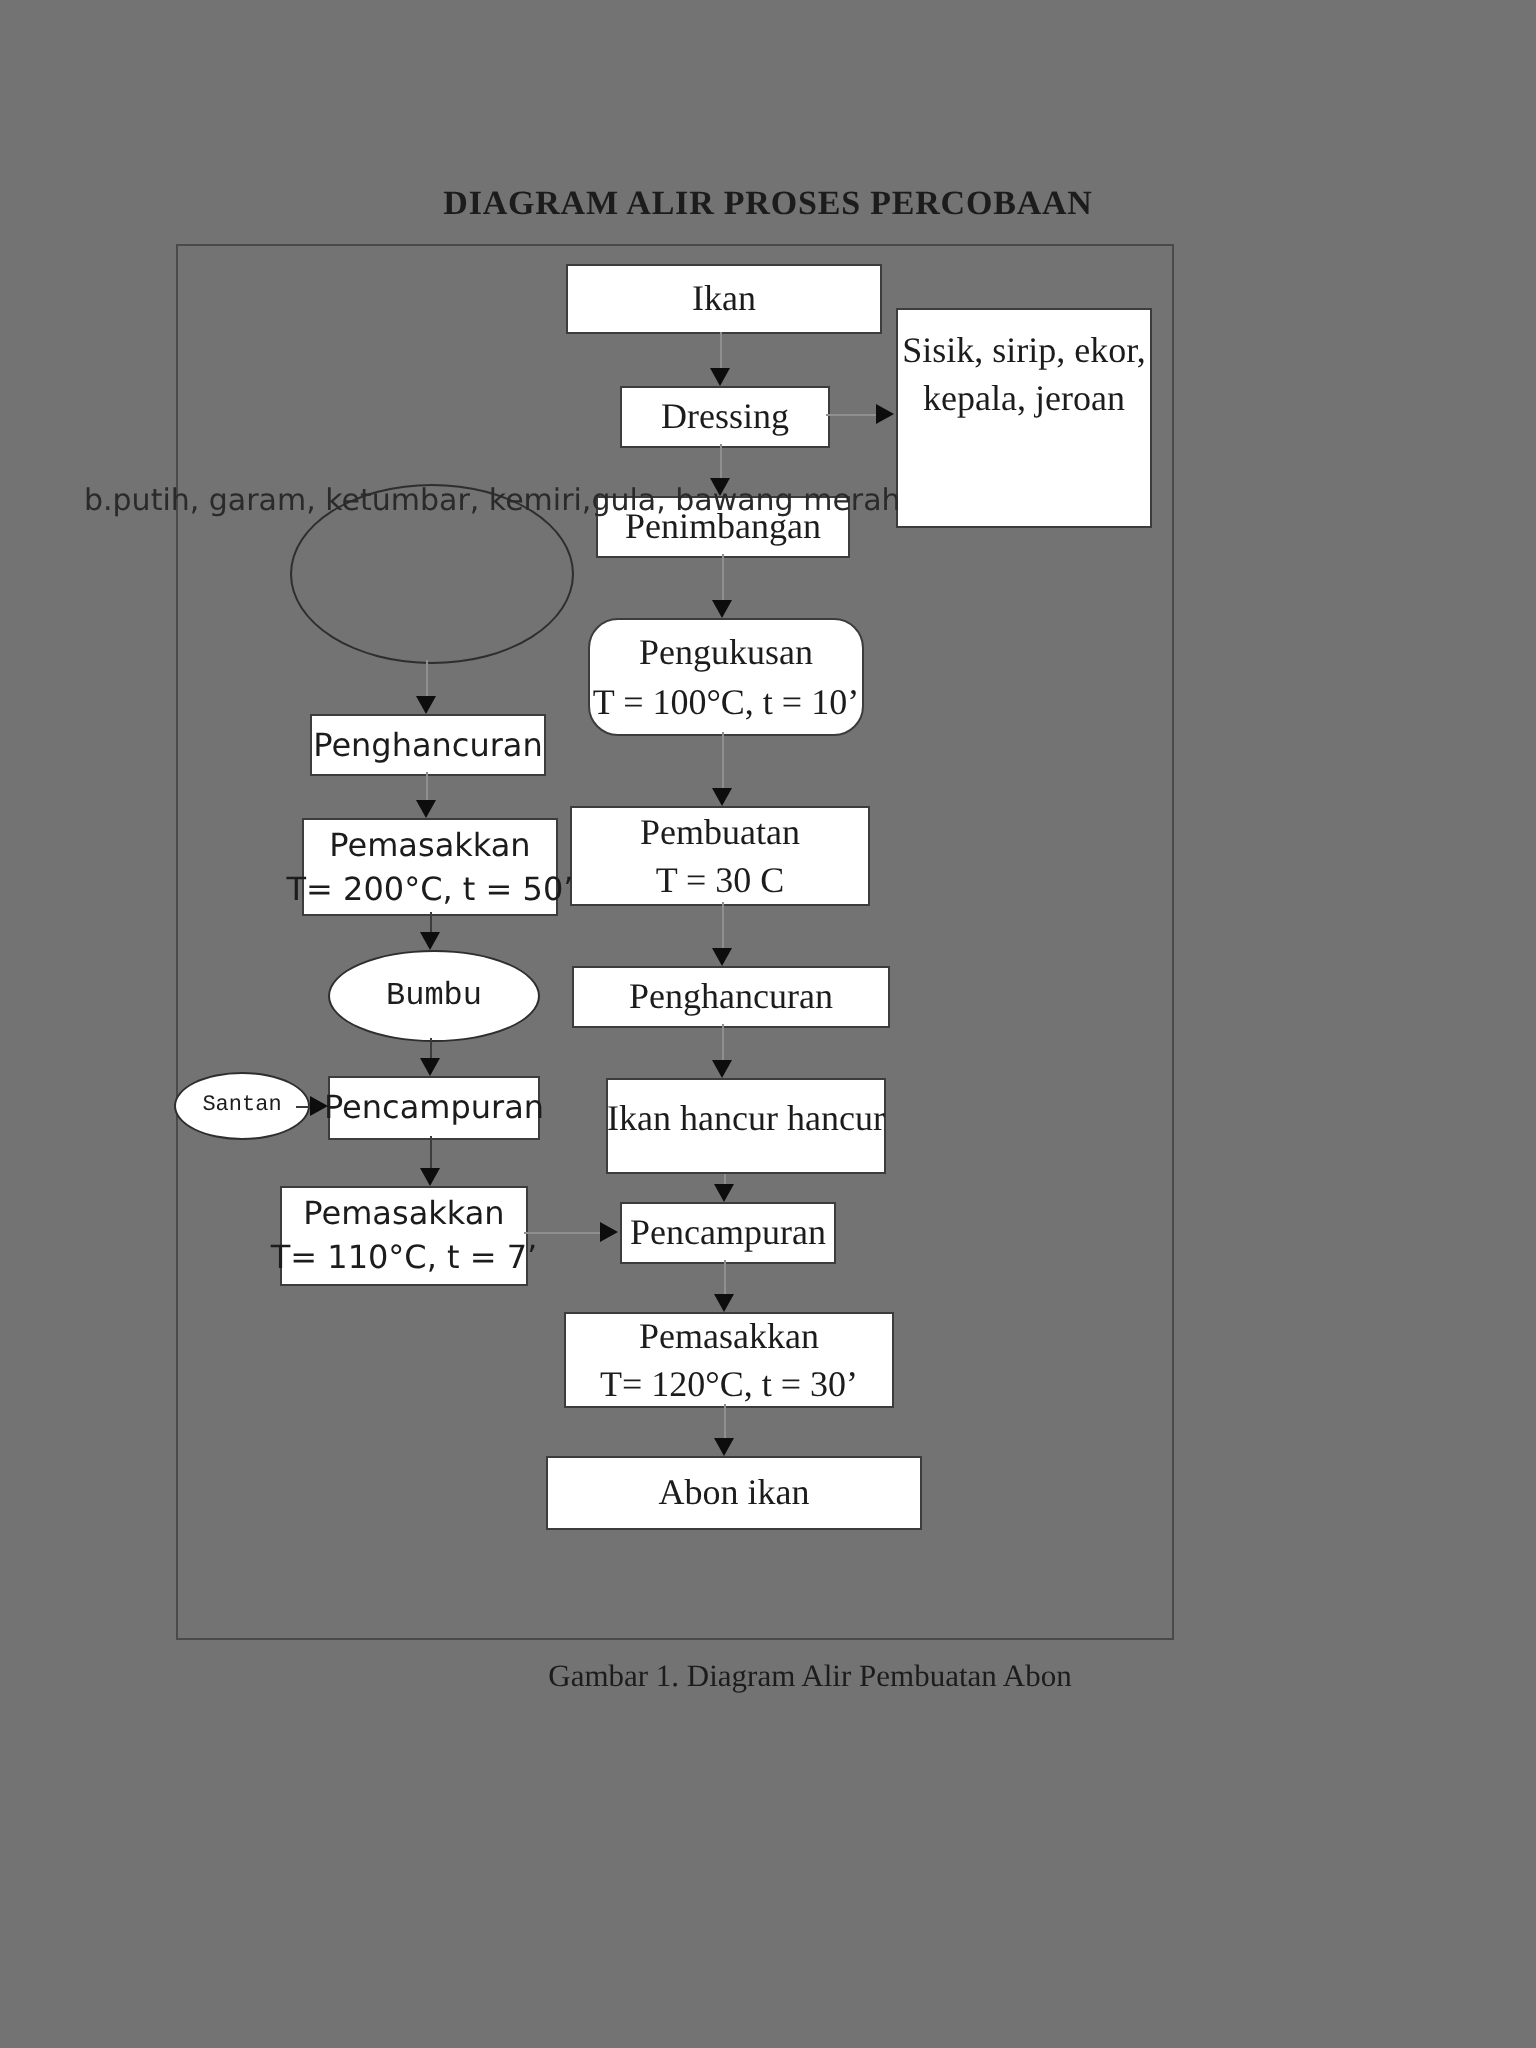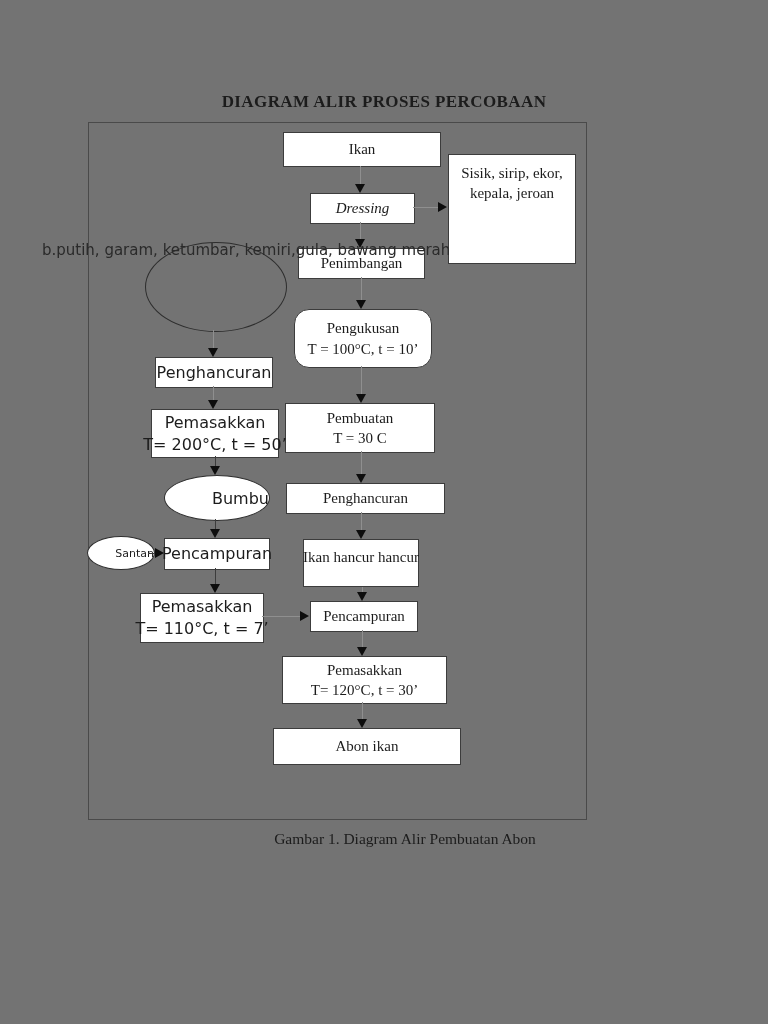--- a/index.html
+++ b/index.html
@@ -6,27 +6,27 @@
   .page{position:relative;width:768px;height:1024px;background:#737373;overflow:hidden;
         font-family:"Liberation Serif", serif;color:#1c1c1c;}
   .title{position:absolute;left:0;top:92px;width:768px;text-align:center;
          font-weight:bold;font-size:17px;letter-spacing:.4px;font-family:"Liberation Serif",serif;}
   .caption{position:absolute;left:0;top:830px;width:810px;text-align:center;
            font-size:15.5px;font-family:"Liberation Serif",serif;}
   .frame{position:absolute;left:88px;top:122px;width:497px;height:696px;
          border:1.6px solid #4a4a4a;background:transparent;}
   .box{position:absolute;border:1.5px solid #3c3c3c;background:#fff;z-index:2;
        display:flex;flex-direction:column;align-items:center;justify-content:center;
-       font-size:15px;line-height:1.35;text-align:center;}
+       font-size:18px;line-height:1.35;text-align:center;}
   .box .detail{white-space:nowrap;}
   .top-align{justify-content:flex-start;padding-top:6px;box-sizing:border-box;text-align:center;}
   .sans{font-family:"DejaVu Sans",sans-serif;font-size:16px;}
-  .italic{font-style:italic;}
+  .italic{}
   .ellipse{position:absolute;border:1.2px solid #2e2e2e;border-radius:50%;background:transparent;
-           display:flex;align-items:center;justify-content:flex-end;z-index:1;}
+           display:flex;align-items:center;justify-content:center;z-index:1;font-family:Liberation Mono, monospace;}
   .ingredients{position:absolute;left:42px;top:241px;white-space:nowrap;z-index:4;
                font-family:"DejaVu Sans",sans-serif;font-size:15px;color:#2a2a2a;}
   .line-v{position:absolute;width:1.3px;background:#8f8f8f;z-index:3;}
   .line-h{position:absolute;height:1.3px;background:#8f8f8f;z-index:3;}
   .arr-d{position:absolute;width:0;height:0;border-left:5.5px solid transparent;
          border-right:5.5px solid transparent;border-top:9px solid #0d0d0d;z-index:5;}
   .arr-r{position:absolute;width:0;height:0;border-top:5.5px solid transparent;
          border-bottom:5.5px solid transparent;border-left:9px solid #0d0d0d;z-index:5;}
   .nowrap{white-space:nowrap;}
 </style>
@@ -65,21 +65,21 @@
 
   <div class="box" style="left:285px;top:403px;width:148px;height:48px;">
     <span>Pembuatan</span>
     <span class="detail">T = 30 C</span>
   </div>
 
   <div class="box" style="left:286px;top:483px;width:157px;height:29px;">
     <span>Penghancuran</span>
   </div>
 
-  <div class="box top-align" style="left:303px;top:539px;width:116px;height:48px;padding-top:7px;">
+  <div class="box top-align" style="left:303px;top:539px;width:140px;height:48px;padding-top:7px;">
     <span class="nowrap">Ikan hancur hancur</span>
   </div>
 
   <div class="box" style="left:310px;top:601px;width:106px;height:29px;">
     <span>Pencampuran</span>
   </div>
 
   <div class="box" style="left:282px;top:656px;width:163px;height:46px;">
     <span>Pemasakkan</span>
     <span class="detail">T= 120°C, t = 30’</span>

